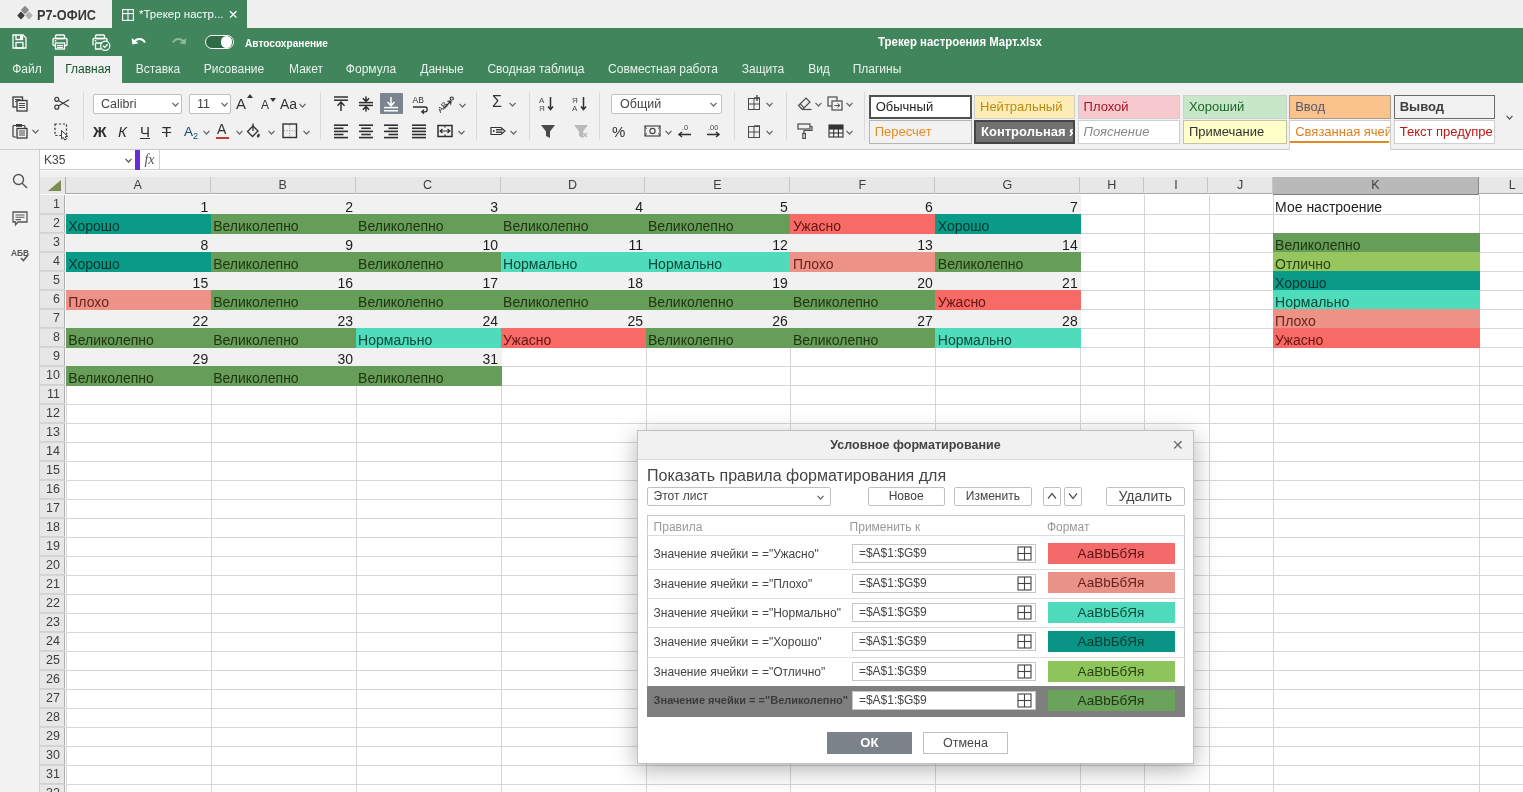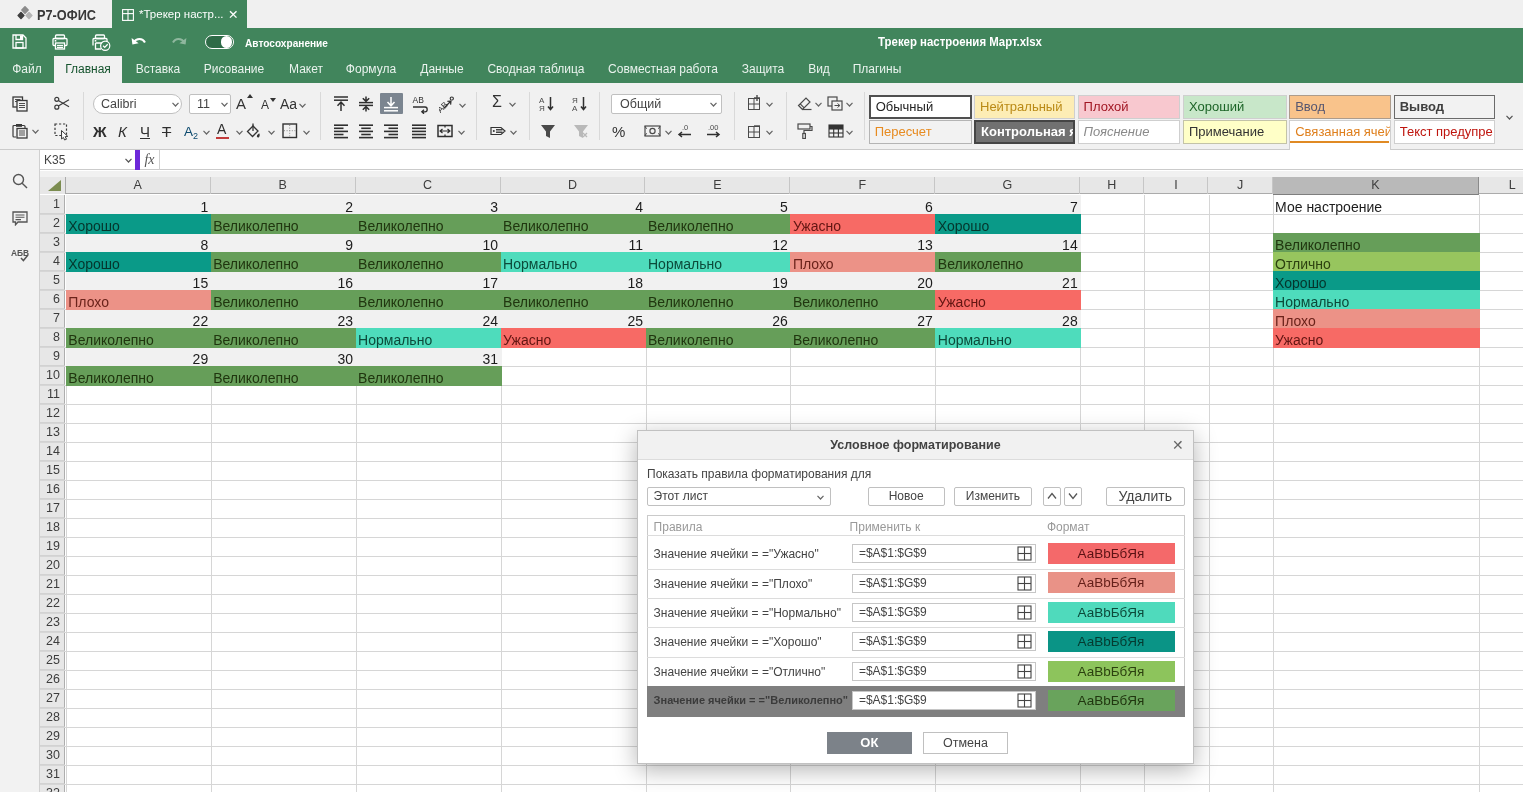--- a/index.html
+++ b/index.html
@@ -112,21 +112,21 @@
       <line x1="4.3" y1="4.5" x2="15" y2="10.8"></line>
       <line x1="4.3" y1="10" x2="15" y2="3.7"></line>
     </g>
   </svg>
 <svg class="ab" style="left:54.0px;top:122.5px;" width="16" height="18" viewBox="0 0 16 18">
     <g fill="none" stroke="#3a3a3a" stroke-width="1.2" stroke-dasharray="2.2 1.8">
       <rect x="1" y="1" width="11.5" height="11.5"></rect>
     </g>
     <path d="M7.5 7.5 L13.8 13.4 L11.2 13.7 L12.5 16.2 L10.6 17 L9.4 14.4 L7.6 16 Z" fill="#fff" stroke="#3a3a3a" stroke-width="1"></path>
   </svg>
-<div class="ab" style="left:93px;top:93.5px;width:89px;height:20px;background:#fff;border:1px solid #c0c0c0;border-radius:10px;font-size:12.5px;color:#444;line-height:18px;padding-left:7px;">Calibri</div>
+<div class="ab" style="left:93px;top:93.5px;width:89px;height:20px;background:#fff;border:1px solid #c0c0c0;border-radius:2px;font-size:12.5px;color:#444;line-height:18px;padding-left:7px;">Calibri</div>
 <svg class="ab" style="left:171.5px;top:102px;" width="7" height="5" viewBox="0 0 7 5">
     <path d="M0.5 0.8 L3.5 4 L6.5 0.8" fill="none" stroke="#666" stroke-width="1.2"></path>
   </svg>
 <div class="ab" style="left:189px;top:93.5px;width:42px;height:20px;background:#fff;border:1px solid #c0c0c0;border-radius:2px;font-size:12.5px;color:#444;line-height:18px;padding-left:7px;">11</div>
 <svg class="ab" style="left:220.5px;top:102px;" width="7" height="5" viewBox="0 0 7 5">
     <path d="M0.5 0.8 L3.5 4 L6.5 0.8" fill="none" stroke="#666" stroke-width="1.2"></path>
   </svg>
 <div class="ab" style="left:236px;top:95px;font-size:15px;color:#333;">A</div>
 <svg class="ab" style="left:247px;top:94px;" width="6" height="6" viewBox="0 0 6 6">
     <path d="M3 0 L6 4 H0 Z" fill="#333"></path>
@@ -542,21 +542,21 @@
 <div class="ab" style="left:1272.6px;top:194.5px;font-size:14px;color:#1c1c1c;line-height:24.00px;padding-left:2.5px;">Мое настроение</div>
 <div class="ab" style="left:1272.6px;top:232.5px;width:207.8px;height:20.00px;background:#669e59;font-size:14px;color:#20360f;line-height:24.00px;padding-left:2.5px;">Великолепно</div>
 <div class="ab" style="left:1272.6px;top:251.5px;width:207.8px;height:20.00px;background:#97c55e;font-size:14px;color:#2c410f;line-height:24.00px;padding-left:2.5px;">Отлично</div>
 <div class="ab" style="left:1272.6px;top:270.5px;width:207.8px;height:20.00px;background:#0a9a88;font-size:14px;color:#05352c;line-height:24.00px;padding-left:2.5px;">Хорошо</div>
 <div class="ab" style="left:1272.6px;top:289.5px;width:207.8px;height:20.00px;background:#4edcbc;font-size:14px;color:#0c4a3a;line-height:24.00px;padding-left:2.5px;">Нормально</div>
 <div class="ab" style="left:1272.6px;top:308.5px;width:207.8px;height:20.00px;background:#ec9287;font-size:14px;color:#6b231b;line-height:24.00px;padding-left:2.5px;">Плохо</div>
 <div class="ab" style="left:1272.6px;top:327.5px;width:207.8px;height:20.00px;background:#f76a65;font-size:14px;color:#621512;line-height:24.00px;padding-left:2.5px;">Ужасно</div>
 <div class="ab" style="left:637px;top:429.5px;width:557px;height:334px;background:#fff;border:1px solid #c1c1c1;box-shadow:0 6px 22px rgba(0,0,0,0.3);"></div>
 <div class="ab" style="left:638px;top:430.5px;width:555px;height:29px;background:#f1f1f1;border-bottom:1px solid #dcdcdc;text-align:center;font-size:12.5px;font-weight:bold;color:#424242;line-height:29px;">Условное форматирование</div>
 <div class="ab" style="left:1172px;top:436.5px;font-size:14px;color:#666;">✕</div>
-<div class="ab" style="left:647px;top:467px;font-size:12px;color:#444;">Показать правила форматирования для</div>
+<div class="ab" style="left:647px;top:467px;font-size:16px;color:#444;">Показать правила форматирования для</div>
 <div class="ab" style="left:646.6px;top:487px;width:184px;height:19px;background:#fff;border:1px solid #c0c0c0;border-radius:2px;font-size:12px;color:#444;line-height:17px;padding-left:6px;">Этот лист</div>
 <svg class="ab" style="left:816.5px;top:494.5px;" width="7" height="5" viewBox="0 0 7 5">
     <path d="M0.5 0.8 L3.5 4 L6.5 0.8" fill="none" stroke="#666" stroke-width="1.2"></path>
   </svg>
 <div class="ab" style="left:867.6px;top:487px;width:77px;height:19px;background:#fff;border:1px solid #c0c0c0;border-radius:2px;font-size:12px;color:#444;line-height:17px;text-align:center;">Новое</div>
 <div class="ab" style="left:953.6px;top:487px;width:78.5px;height:19px;background:#fff;border:1px solid #c0c0c0;border-radius:2px;font-size:12px;color:#444;line-height:17px;text-align:center;">Изменить</div>
 <div class="ab" style="left:1043.3px;top:487px;width:18px;height:19px;background:#fff;border:1px solid #c0c0c0;border-radius:2px;font-size:12px;color:#444;line-height:17px;text-align:center;"></div>
 <svg class="ab" style="left:1047px;top:492px;" width="10" height="8" viewBox="0 0 10 8">
     <path d="M1 6.5 L5 1.5 L9 6.5" fill="none" stroke="#555" stroke-width="1.3"></path>
   </svg>

